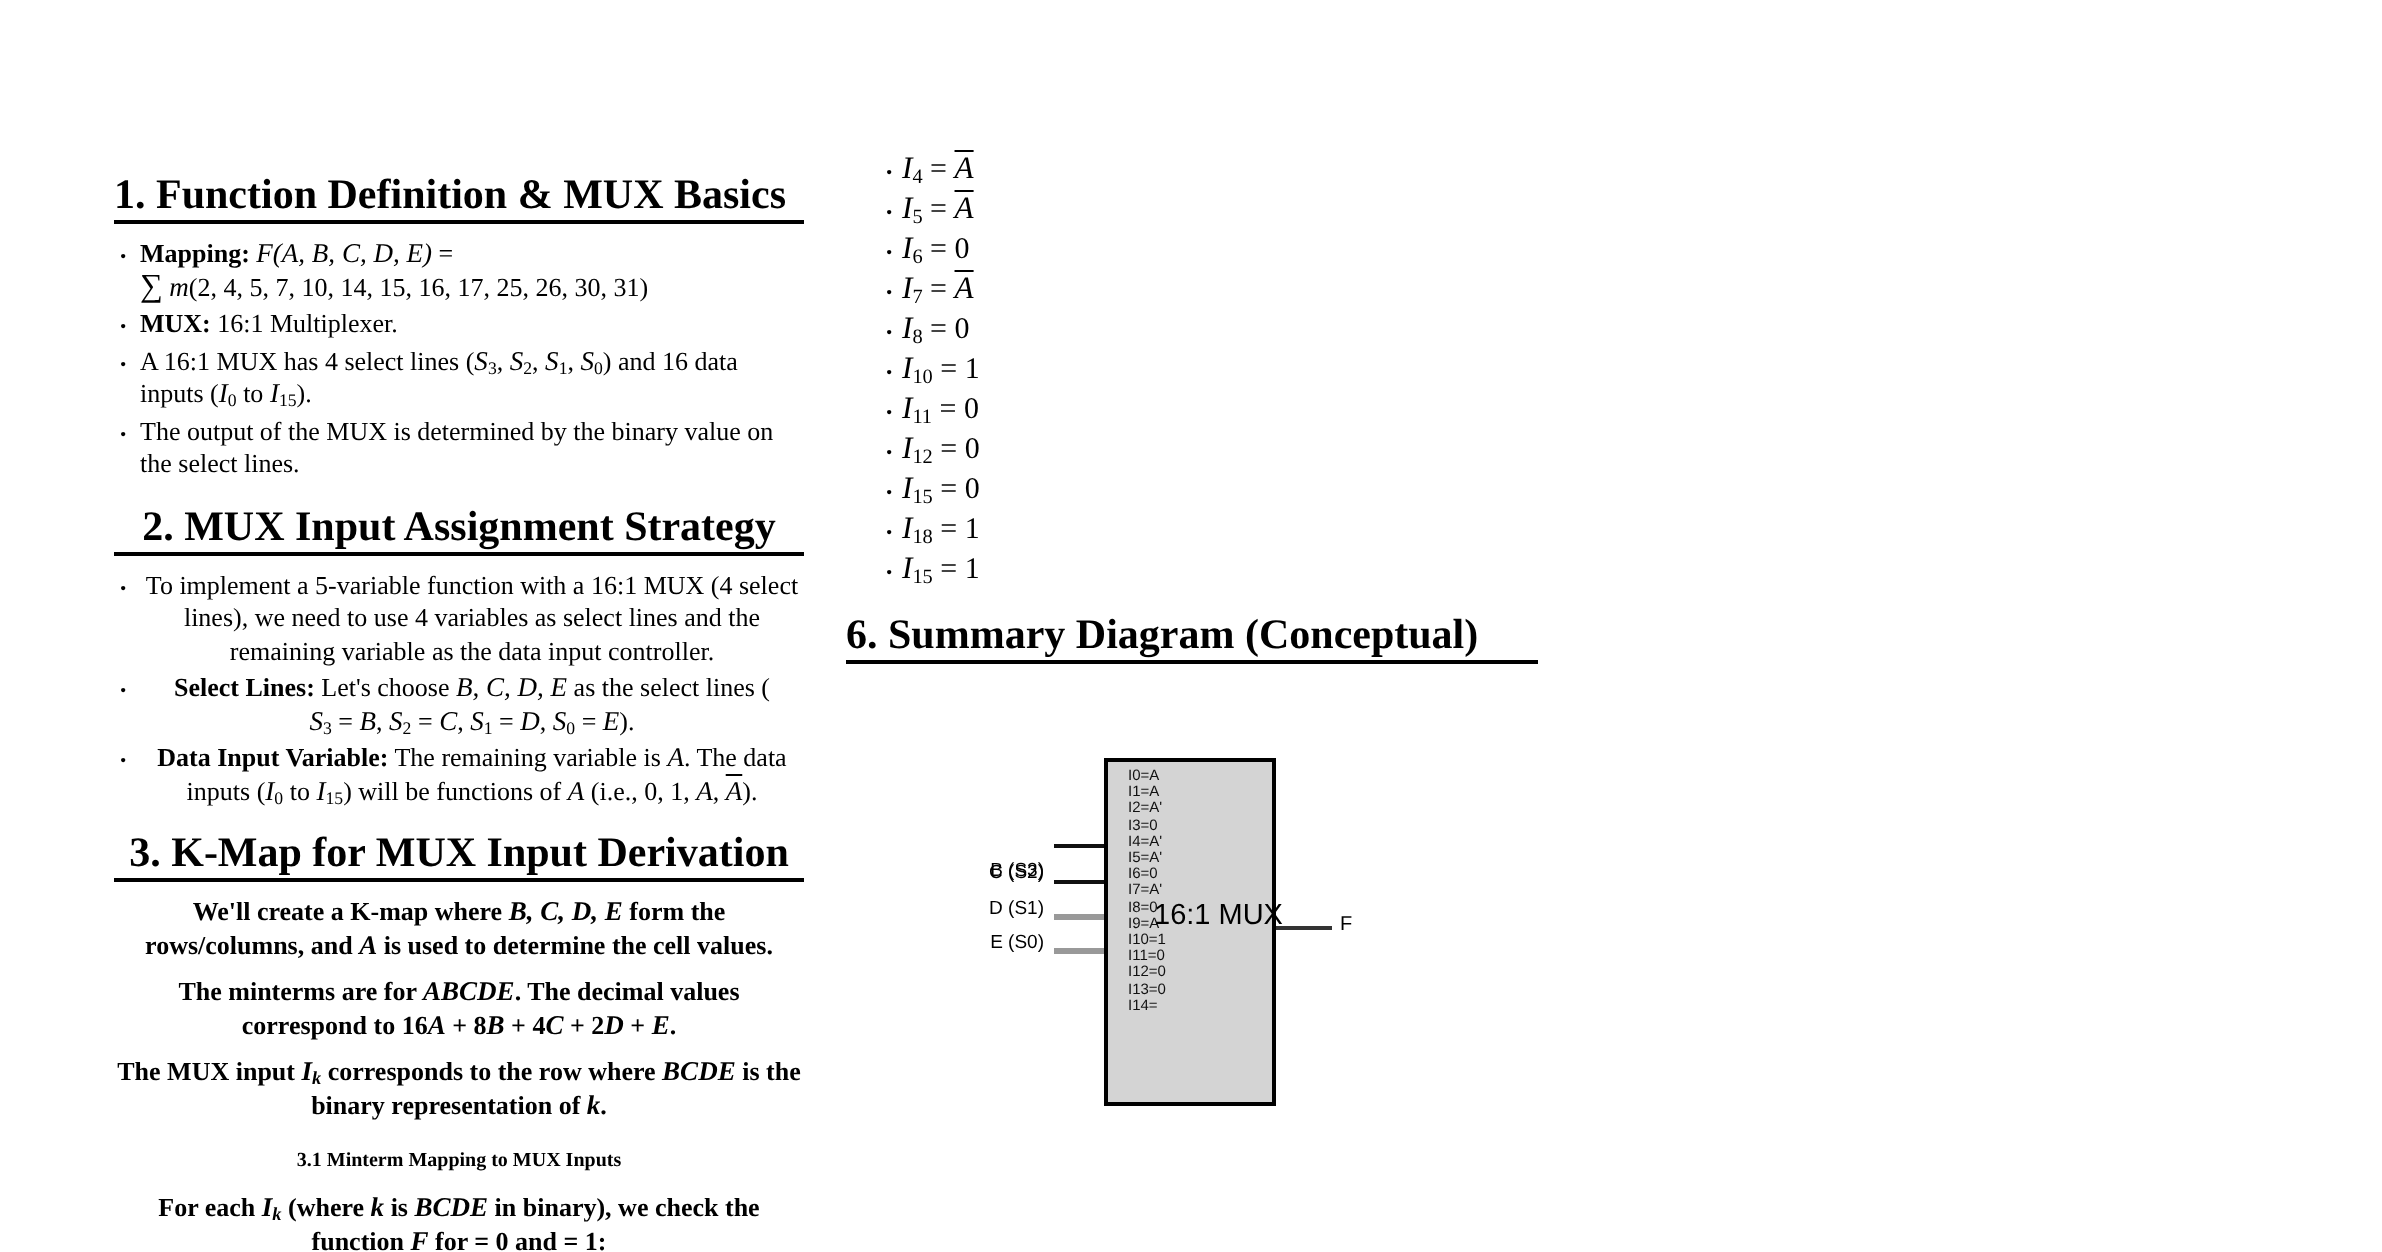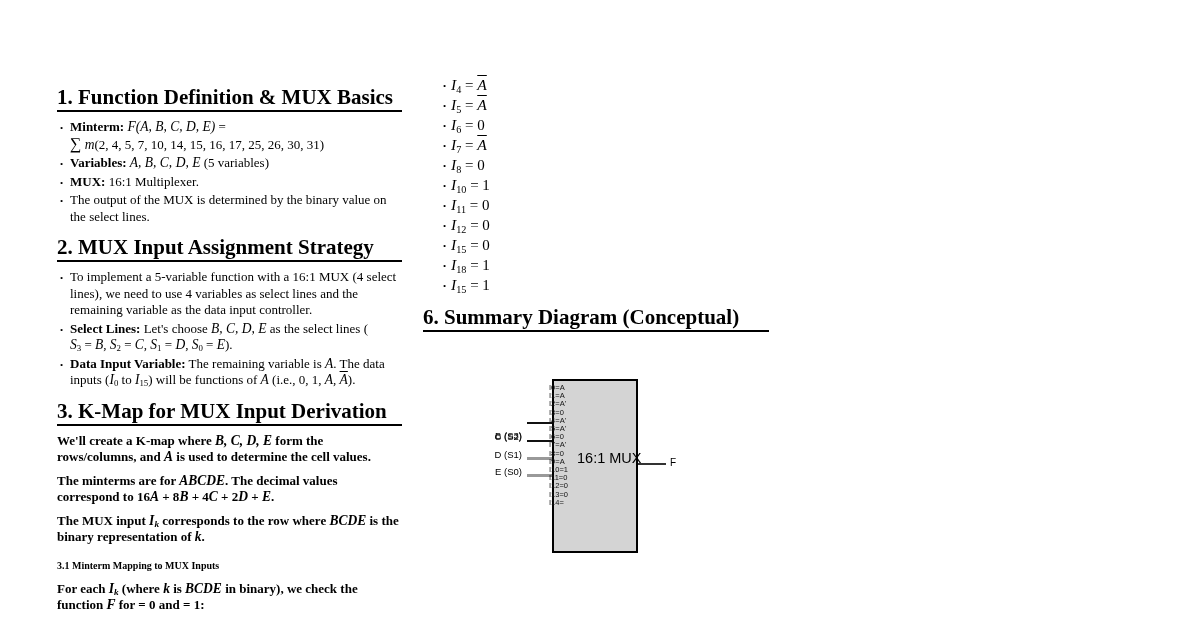--- a/index.html
+++ b/index.html
@@ -11,21 +11,21 @@
   .col{position:absolute;}
   .col-left{left:57px;top:88px;width:345px;}
   .col-right{left:423px;top:75px;width:346px;}
 
   h2.sec{
     margin:0;padding:0 0 3px 0;
     font-size:21px;font-weight:bold;line-height:19px;
     border-bottom:2px solid #000;
   }
   section{margin:0;}
-  section + section{margin-top:13px;}
+  section + section{margin-top:13px;text-align:center;}
 
   ul.blist{list-style:none;margin:7px 0 0 0;padding:0;}
   ul.blist li{
     position:relative;padding-left:13px;margin:0 0 2px 0;
     font-size:13px;line-height:16.5px;
   }
   ul.blist li::before{
     content:"\2022";position:absolute;left:3px;top:1px;font-size:9px;
   }
 
@@ -47,21 +47,21 @@
   }
   .col-right h2.sec{margin-top:13px;}
 
   .diagram{position:relative;height:235px;margin-top:11px;
            font-family:"Liberation Sans", sans-serif;}
   .mux-box{
     position:absolute;left:129px;top:36px;width:82px;height:170px;
     border:2px solid #000;
   }
   .mux-assigns{
-    position:absolute;left:126px;top:41px;
+    position:absolute;left:141px;top:41px;
     font-size:7.5px;line-height:8.2px;color:#111;white-space:nowrap;
   }
   .mux-title{
     position:absolute;left:154px;top:107px;
     font-size:14.5px;color:#000;white-space:nowrap;
   }
   .sel-label{
     position:absolute;left:52px;width:47px;text-align:right;
     font-size:9.5px;line-height:13px;color:#000;
   }
@@ -70,23 +70,23 @@
   .out-label{position:absolute;left:247px;top:113px;font-size:10px;line-height:13px;}
 </style>
 </head>
 <body>
 
 <div class="col col-left">
 
   <section>
     <h2 class="sec">1. Function Definition &amp; MUX Basics</h2>
     <ul class="blist">
-      <li><b>Minterm:</b> <span class="m">F(A, B, C, D, E)</span> =<br><span class="sum">∑</span> <span class="m">m</span>(2, 4, 5, 7, 10, 14, 15, 16, 17, 25, 26, 30, 31)</li>
-      <li><b>Variables:</b> <span class="m">A, B, C, D, E</span> (5 variables)</li>
+      <li><b>Mapping:</b> <span class="m">F(A, B, C, D, E)</span> =<br><span class="sum">∑</span> <span class="m">m</span>(2, 4, 5, 7, 10, 14, 15, 16, 17, 25, 26, 30, 31)</li>
       <li><b>MUX:</b> 16:1 Multiplexer.</li>
+      <li>A 16:1 MUX has 4 select lines (<span class="m">S</span><sub>3</sub>, <span class="m">S</span><sub>2</sub>, <span class="m">S</span><sub>1</sub>, <span class="m">S</span><sub>0</sub>) and 16 data inputs (<span class="m">I</span><sub>0</sub> to <span class="m">I</span><sub>15</sub>).</li>
       <li>The output of the MUX is determined by the binary value on the select lines.</li>
     </ul>
   </section>
 
   <section>
     <h2 class="sec">2. MUX Input Assignment Strategy</h2>
     <ul class="blist">
       <li>To implement a 5-variable function with a 16:1 MUX (4 select lines), we need to use 4 variables as select lines and the remaining variable as the data input controller.</li>
       <li><b>Select Lines:</b> Let's choose <span class="m">B, C, D, E</span> as the select lines (<br><span class="m">S</span><sub>3</sub> = <span class="m">B</span>, <span class="m">S</span><sub>2</sub> = <span class="m">C</span>, <span class="m">S</span><sub>1</sub> = <span class="m">D</span>, <span class="m">S</span><sub>0</sub> = <span class="m">E</span>).</li>
       <li><b>Data Input Variable:</b> The remaining variable is <span class="m">A</span>. The data inputs (<span class="m">I</span><sub>0</sub> to <span class="m">I</span><sub>15</sub>) will be functions of <span class="m">A</span> (i.e., 0, 1, <span class="m">A</span>, <span class="m"><span class="ov">A</span></span>).</li>

